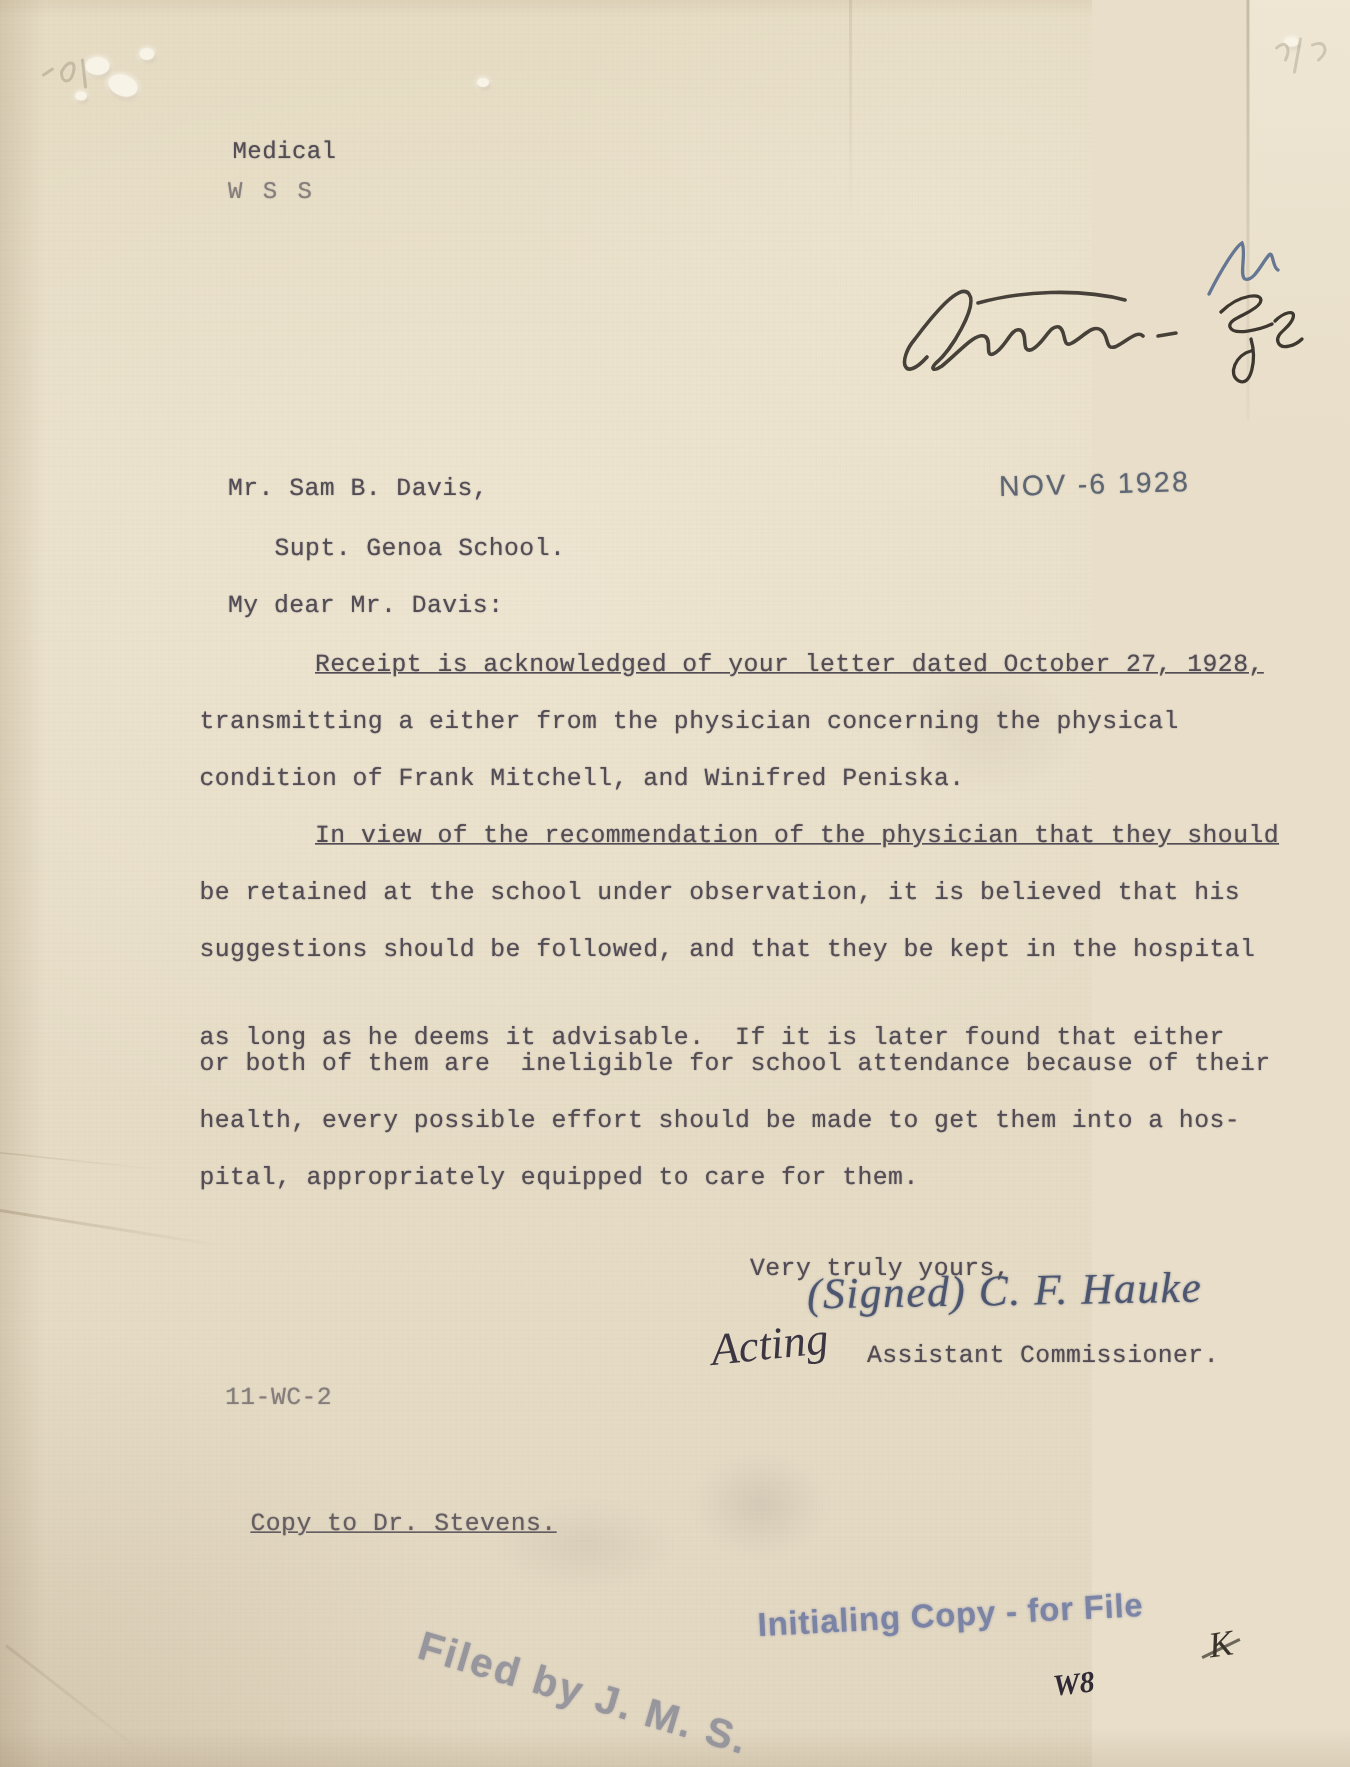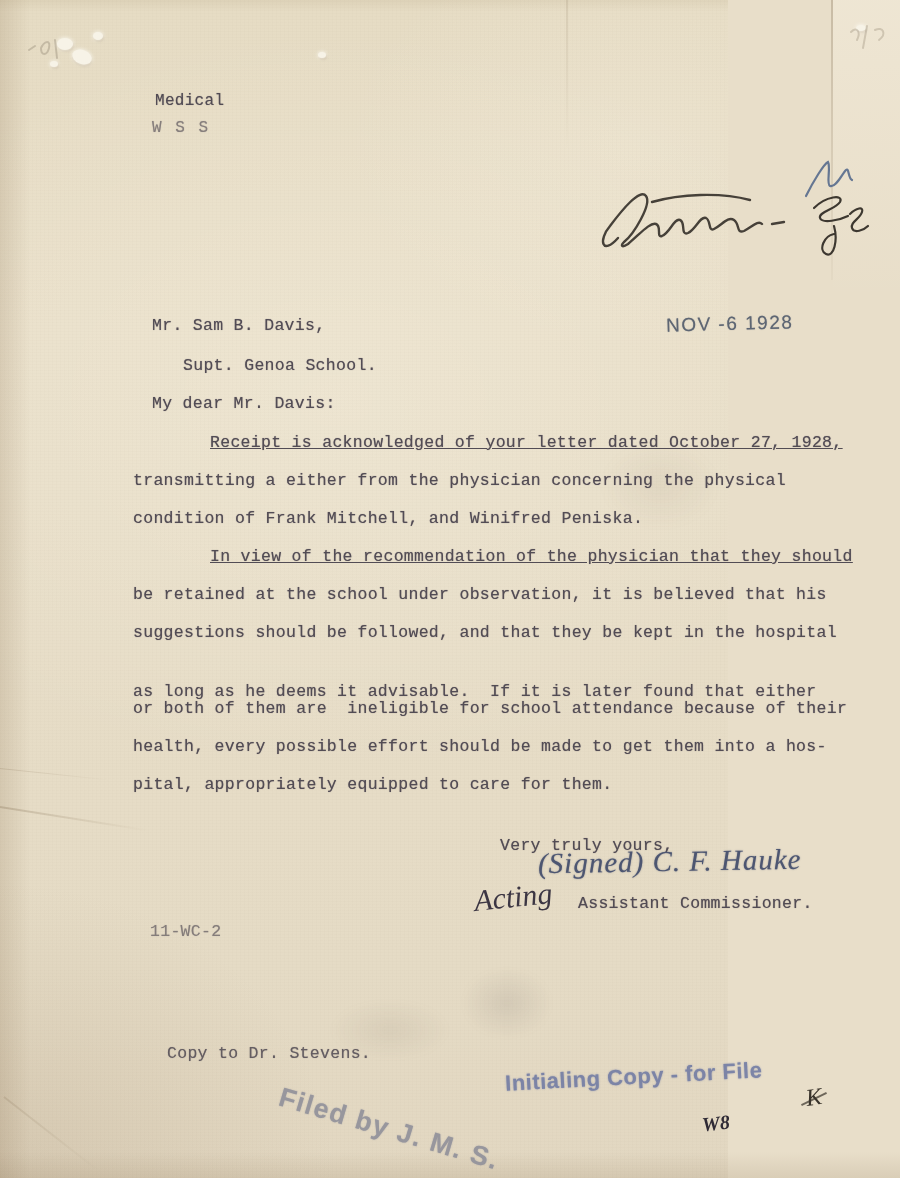--- a/index.html
+++ b/index.html
@@ -171,21 +171,21 @@
   <div class="tw body-line" style="top:701px;">or both of them are  ineligible for school attendance because of their</div>
   <div class="tw body-line" style="top:739px;">health, every possible effort should be made to get them into a hos-</div>
   <div class="tw body-line" style="top:777px;">pital, appropriately equipped to care for them.</div>
 
   <div class="tw" style="left:500px;top:838px;">Very truly yours,</div>
   <div class="stamp-signed">(Signed) C. F. Hauke</div>
   <div class="hw hw-acting">Acting</div>
   <div class="tw" style="left:578px;top:896px;">Assistant Commissioner.</div>
 
   <div class="tw faded" style="left:150px;top:924px;">11-WC-2</div>
-  <div class="tw" style="left:167px;top:1046px;opacity:0.8;">Copy to Dr. Stevens.</div>
+  <div class="tw" style="left:167px;top:1008px;opacity:0.8;text-decoration:underline;">Copy to Dr. Stevens.</div>
 
   <div class="stamp-initialing">Initialing Copy - for File</div>
   <div class="hw hw-w8">W8</div>
   <div class="hw hw-k">K</div>
   <div class="k-slash"></div>
   <div class="stamp-filed">Filed by J. M. S.</div>
 
 </div>
 
 </body></html>

